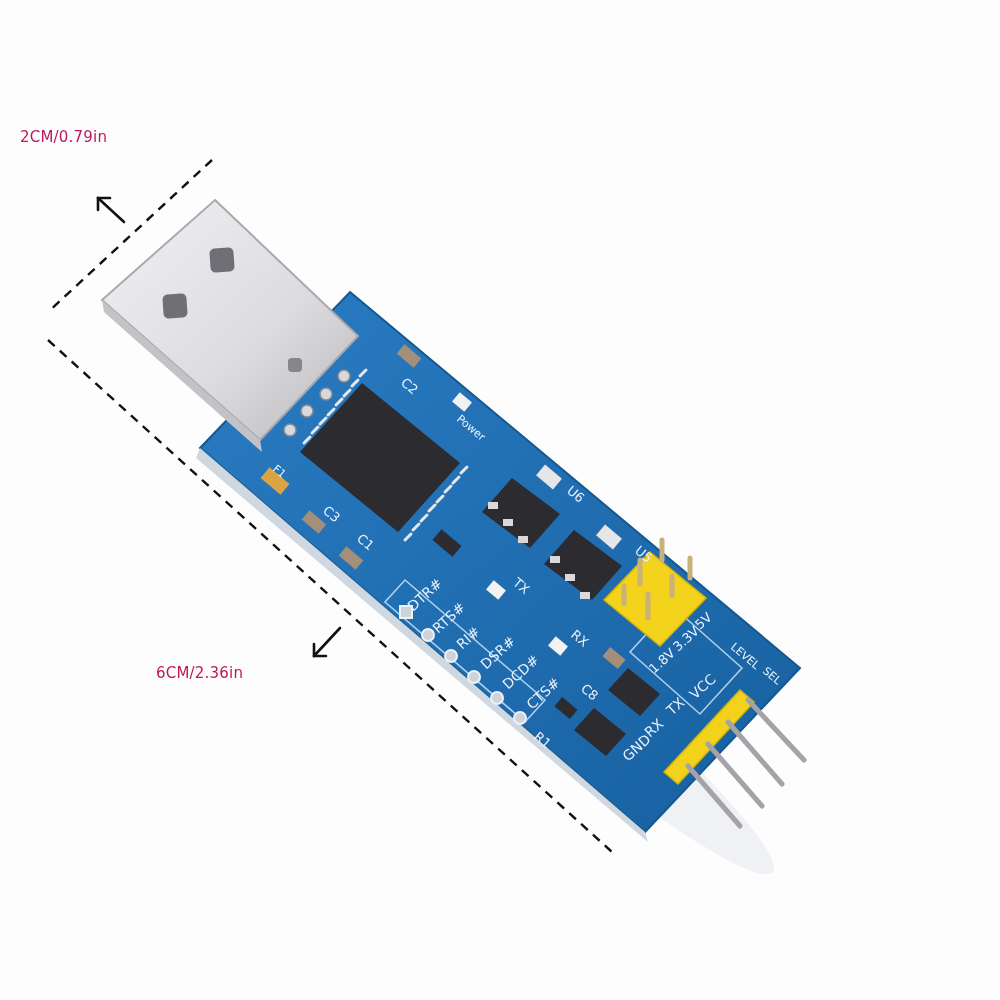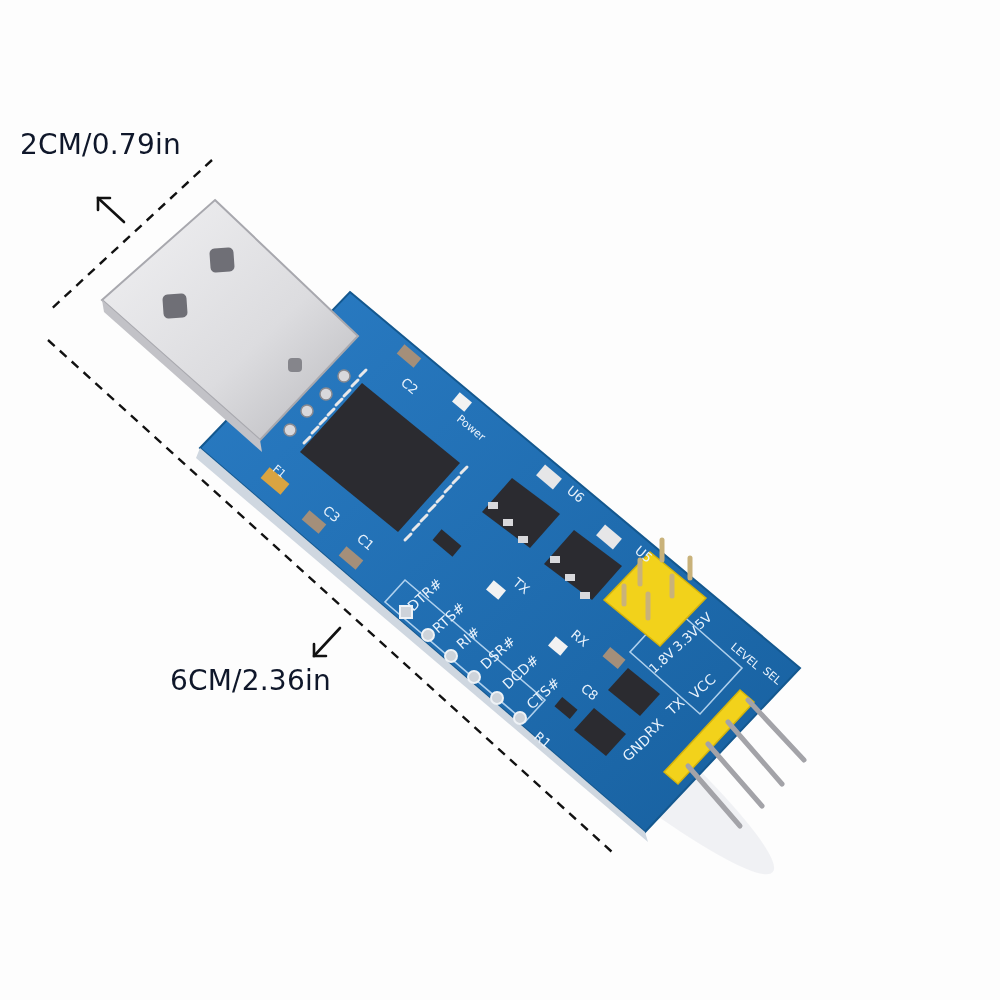--- a/index.html
+++ b/index.html
@@ -6,27 +6,27 @@
     body {
       width: 1000px; height: 1000px; overflow: hidden;
       background: #fdfdfd;
       font-family: "DejaVu Sans", sans-serif;
       position: relative;
     }
     .stage { position: absolute; left: 0; top: 0; width: 1000px; height: 1000px; }
     .dim-label {
       position: absolute;
       font-family: "DejaVu Sans", sans-serif;
-      font-size: 28px;
-      color: #0f172a;
+      font-size: 15px;
+      color: #be185d;
       letter-spacing: 0.2px;
       white-space: nowrap;
     }
     #dim-width-label { left: 20px; top: 128px; }
-    #dim-length-label { left: 170px; top: 664px; }
+    #dim-length-label { left: 156px; top: 664px; }
     svg text { font-family: "DejaVu Sans", sans-serif; }
   </style>
 </head>
 <body>
 
 <div class="stage">
   <svg width="1000" height="1000" viewBox="0 0 1000 1000">
     <defs>
       <linearGradient id="metal" x1="0" y1="0" x2="1" y2="1">
         <stop offset="0" stop-color="#f1f1f3"></stop>

